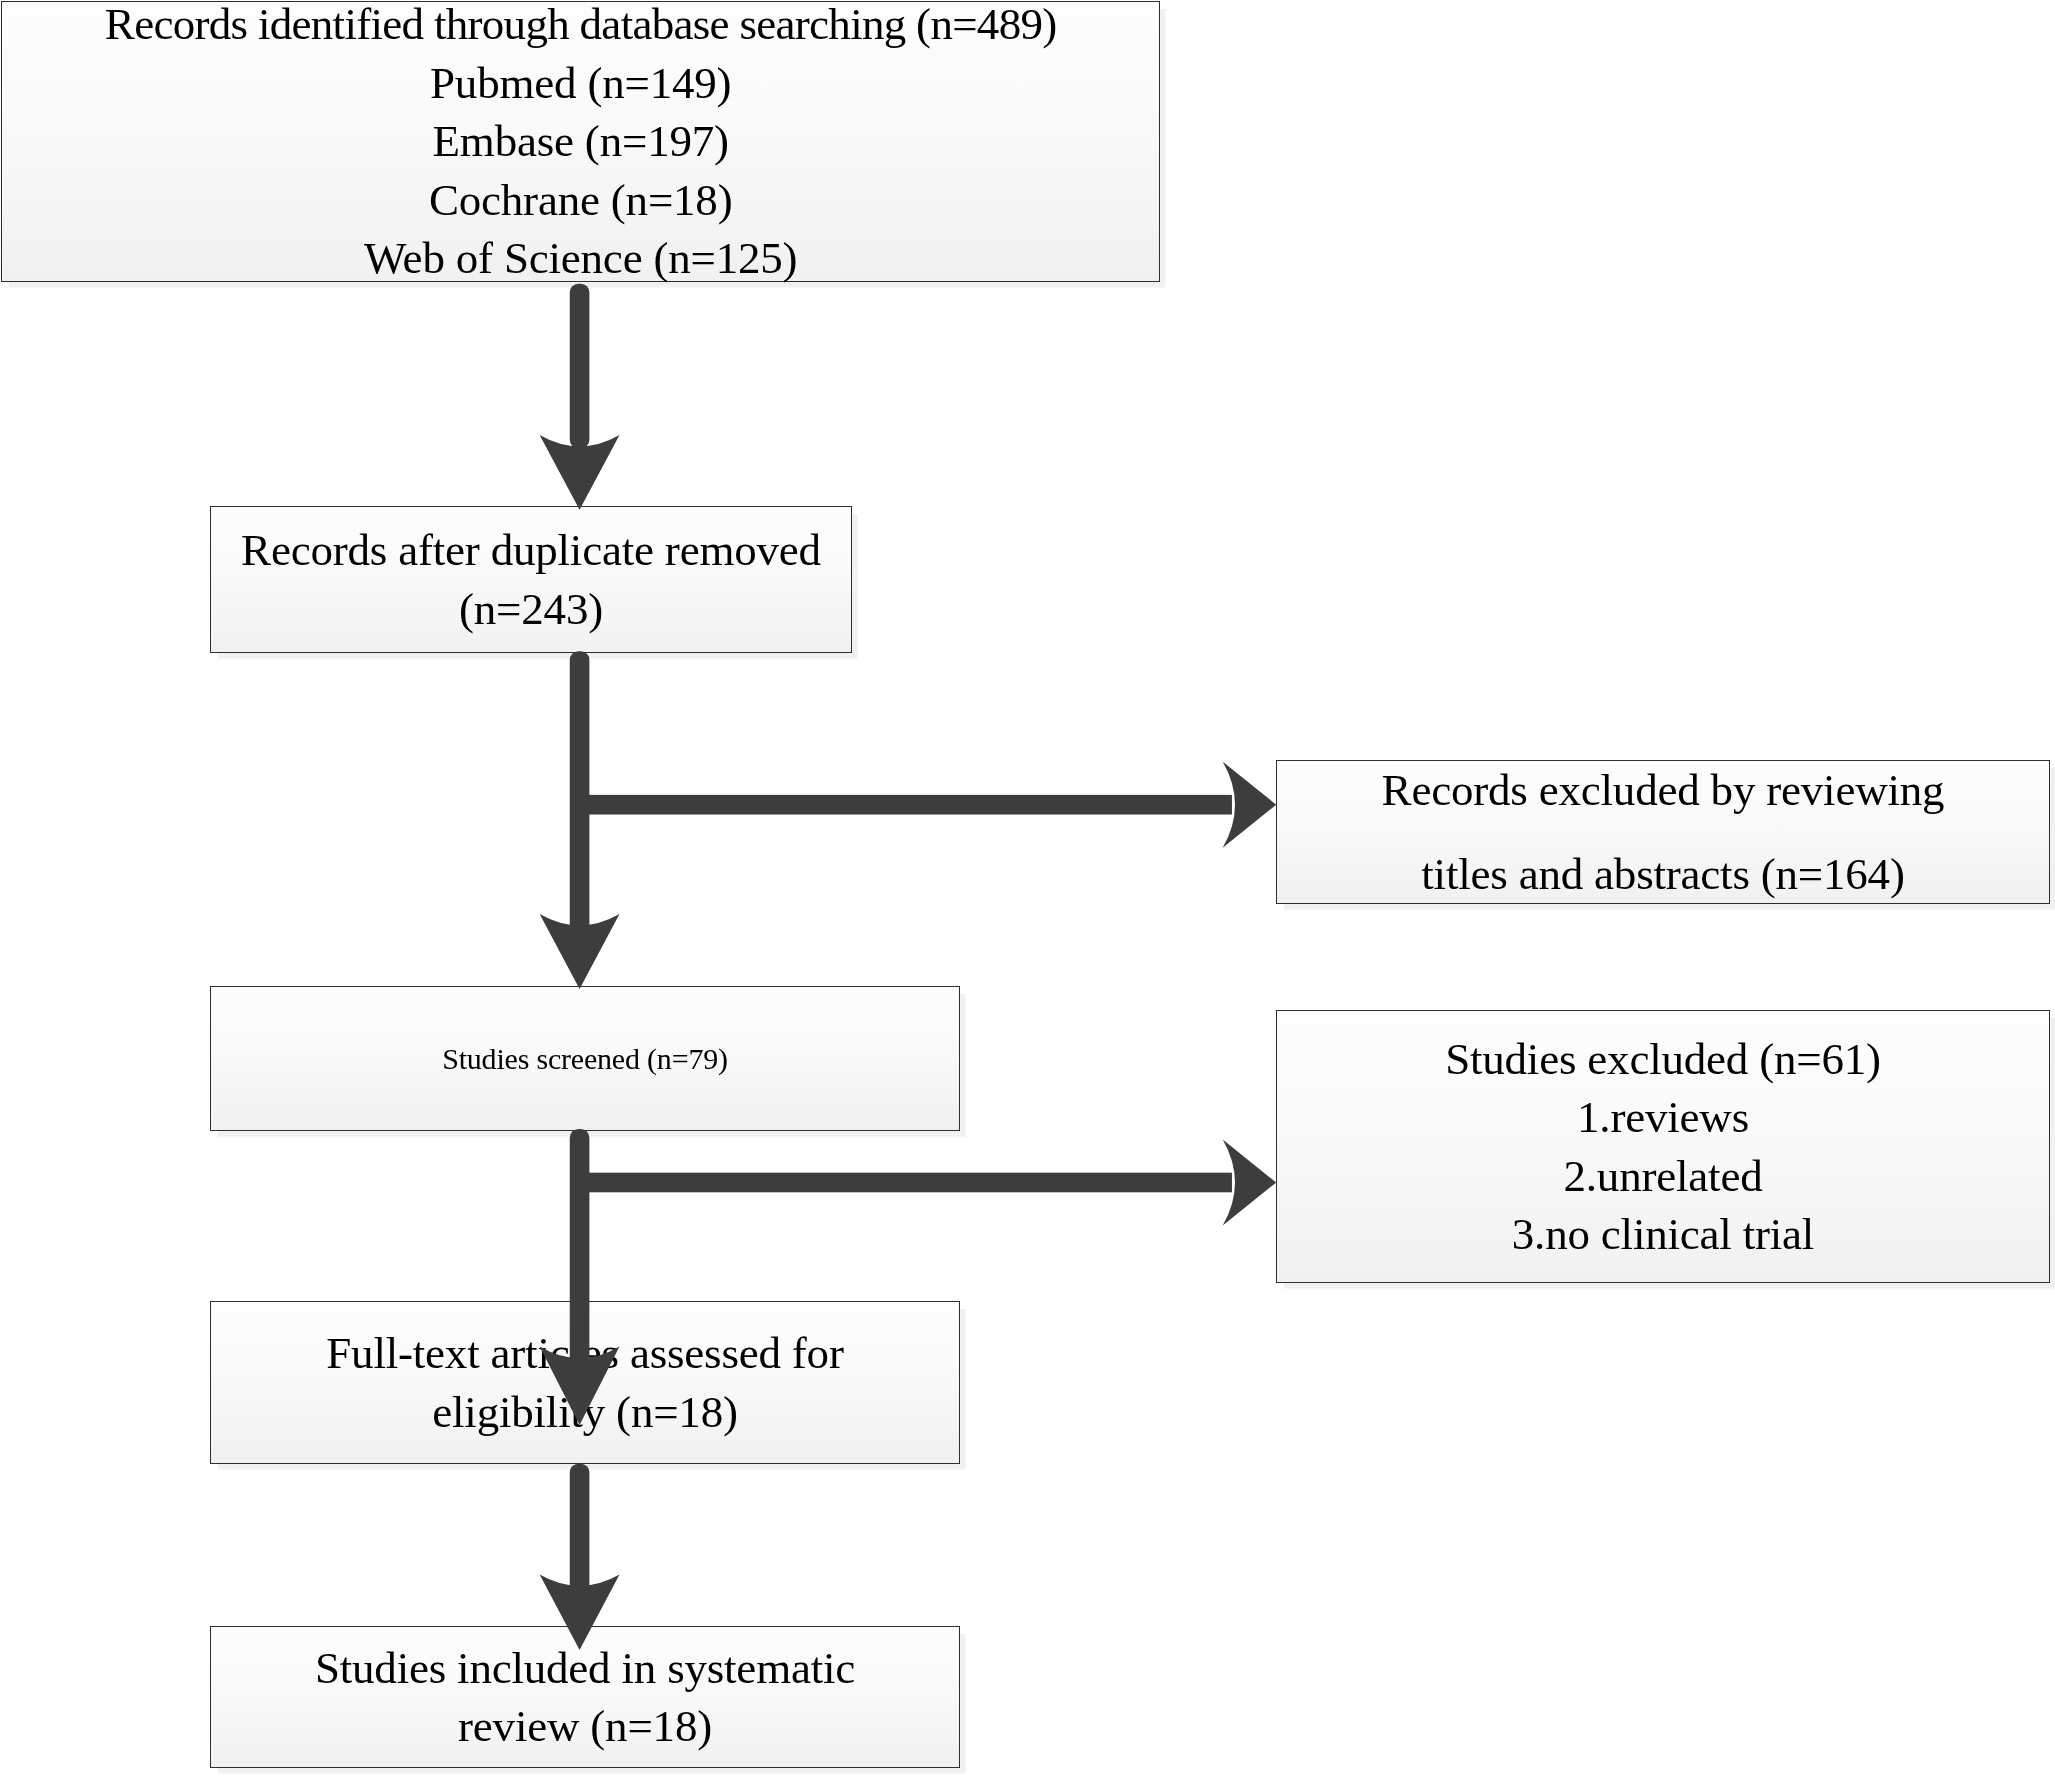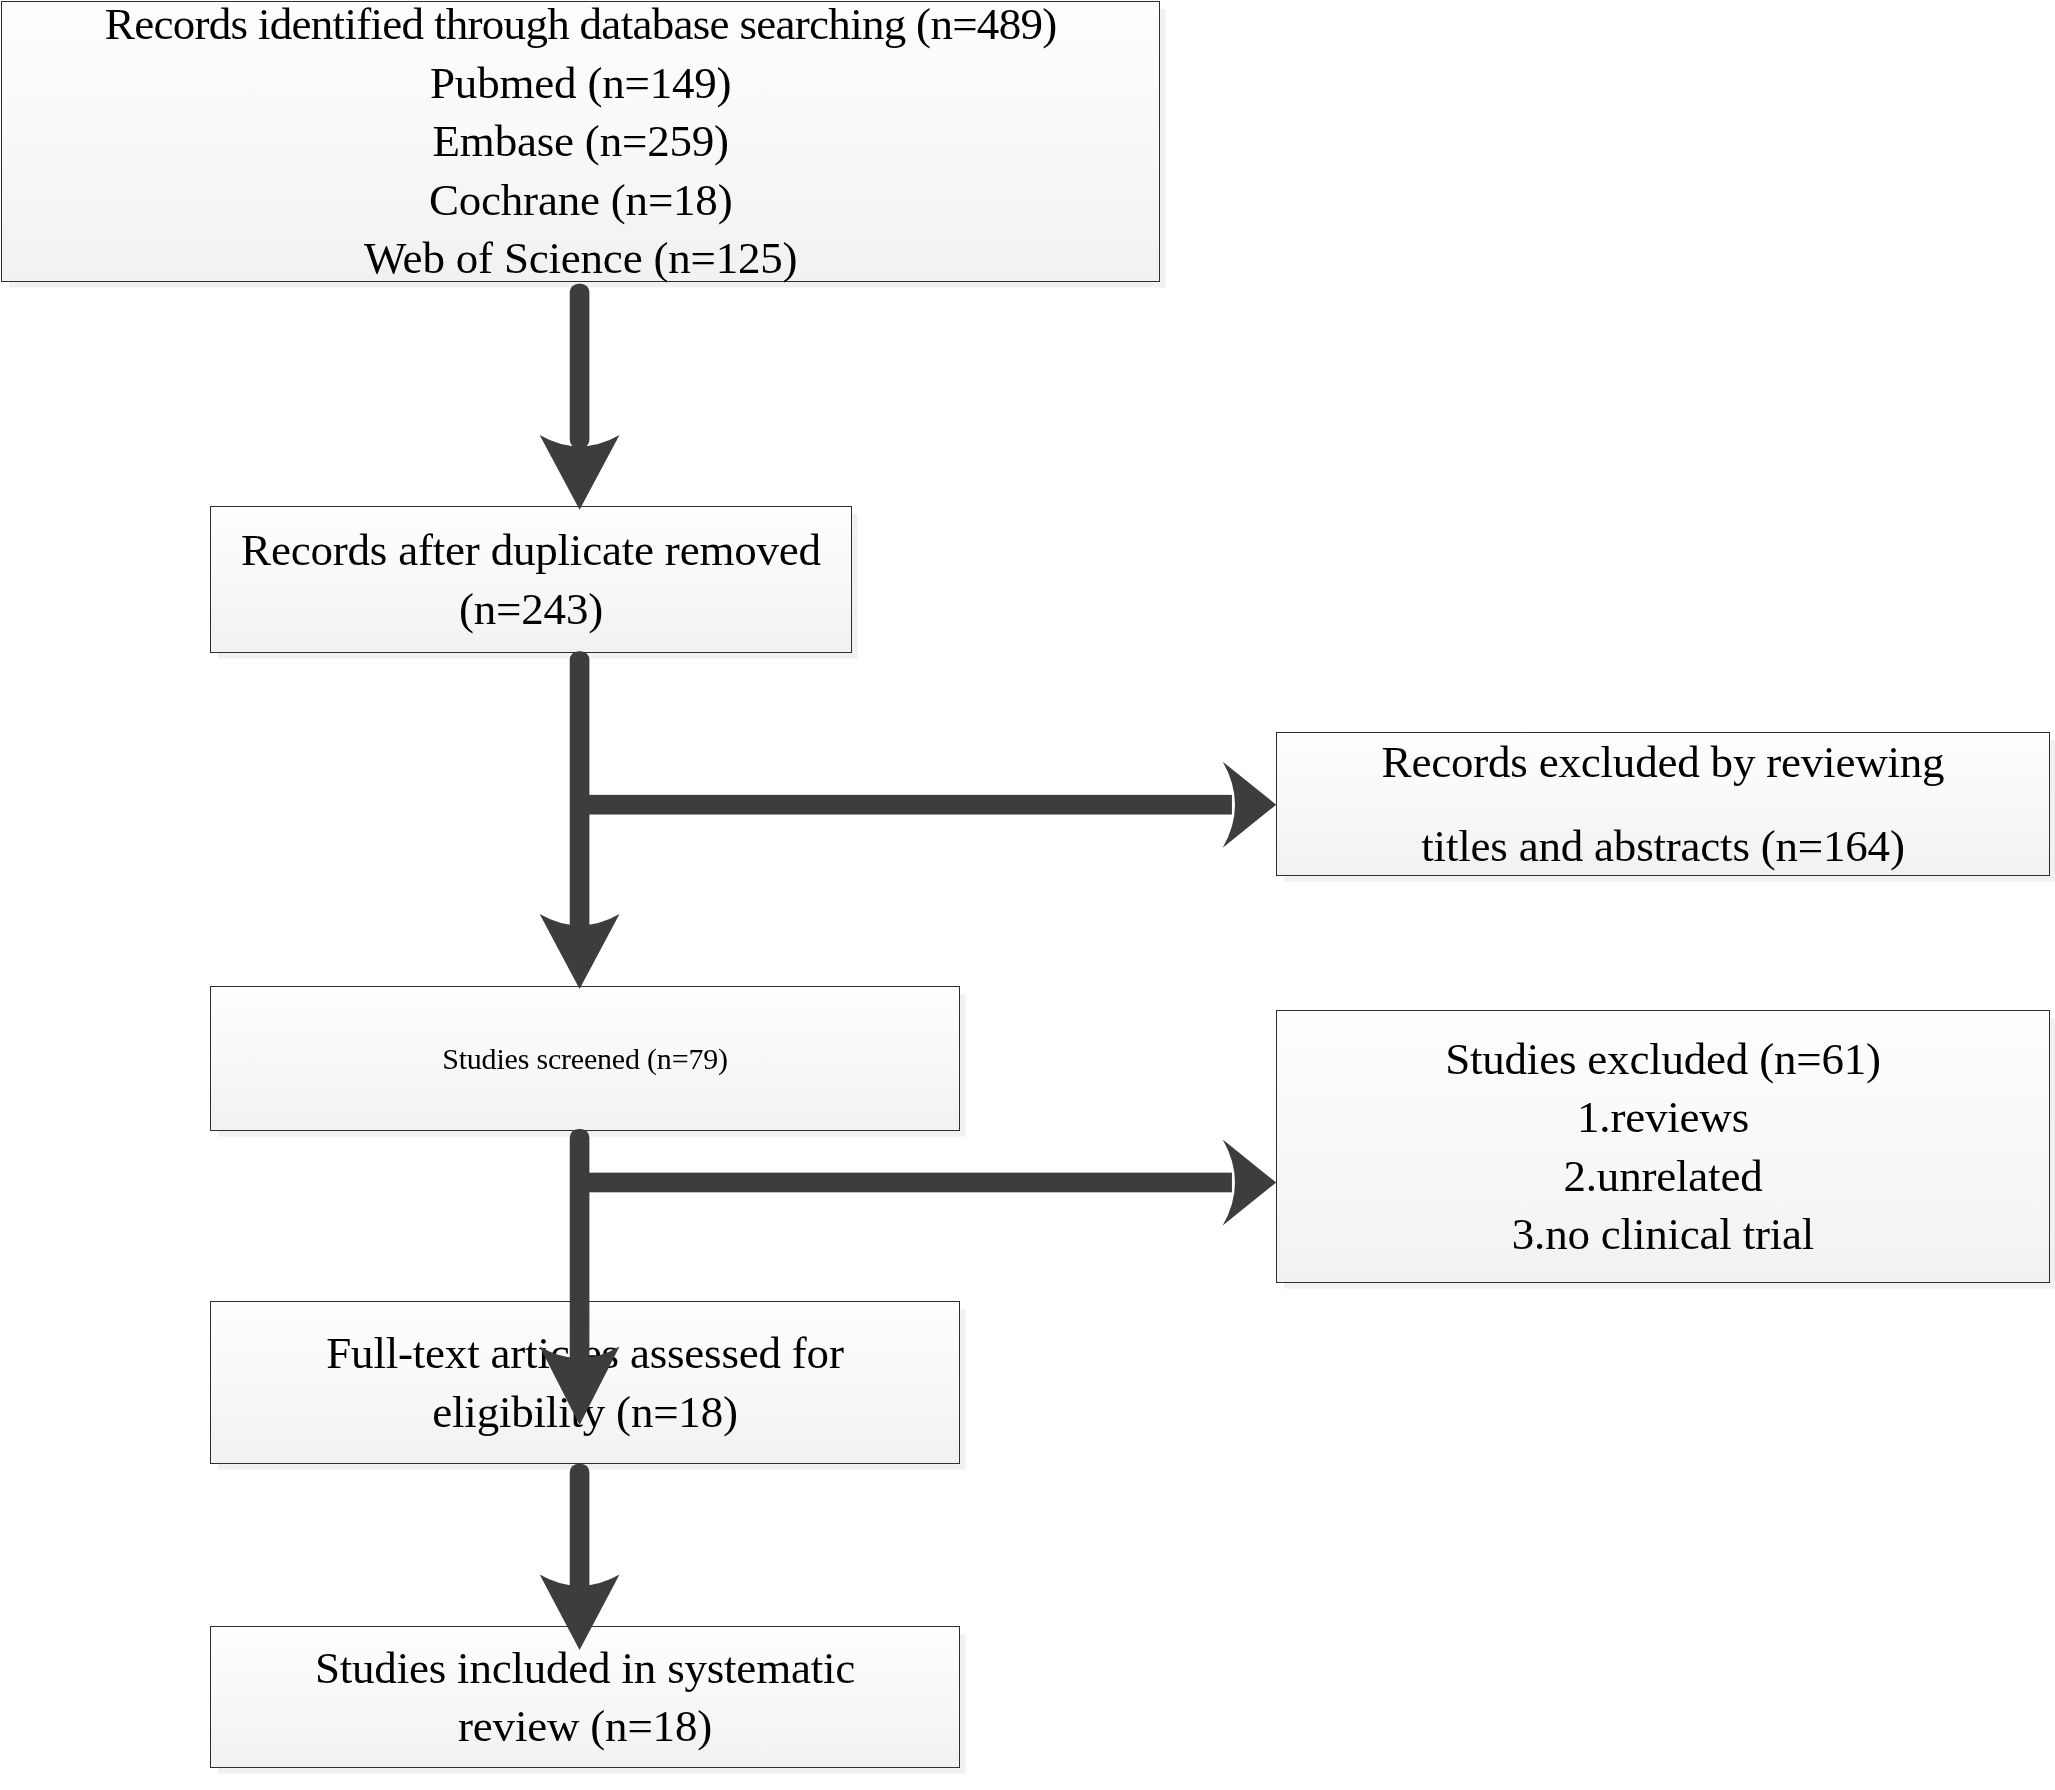--- a/index.html
+++ b/index.html
@@ -38,36 +38,36 @@
     white-space: nowrap;
   }
 
   
   #node-identified   { left: 1.2px;    top: 1.2px;    width: 1159px; height: 281px;  font-size: 45px; }
   #node-identified .line:first-child { letter-spacing: -0.7px; }
   #node-duplicates   { left: 210px;  top: 506px;  width: 642px; height: 147px;  font-size: 45px; }
   #node-screened     { left: 210px;  top: 986px; width: 750px; height: 145px;  font-size: 30px; }
   #node-fulltext     { left: 210px;  top: 1301px; width: 750px; height: 163px;  font-size: 45px; }
   #node-included     { left: 210px;  top: 1626px; width: 750px; height: 142px;  font-size: 45px; }
-  #node-exc-records  { left: 1276px; top: 732px; width: 774px; height: 144px;  font-size: 45px; gap: 25px; }
+  #node-exc-records  { left: 1276px; top: 760px; width: 774px; height: 144px;  font-size: 45px; gap: 25px; }
   #node-exc-studies  { left: 1276px; top: 1010px; width: 774px; height: 273px;  font-size: 45px; }
 
   
   .conn { position: absolute; }
   .conn svg { display: block; overflow: visible; }
 </style>
 </head>
 <body>
 
 <div id="canvas">
 
   <div class="node" id="node-identified">
     <span class="line">Records identified through database searching (n=489)</span>
     <span class="line">Pubmed (n=149)</span>
-    <span class="line">Embase (n=259)</span>
+    <span class="line">Embase (n=197)</span>
     <span class="line">Cochrane (n=18)</span>
     <span class="line">Web of Science (n=125)</span>
   </div>
 
   <div class="node" id="node-duplicates">
     <span class="line">Records after duplicate removed</span>
     <span class="line">(n=243)</span>
   </div>
 
   <div class="node" id="node-exc-records">

